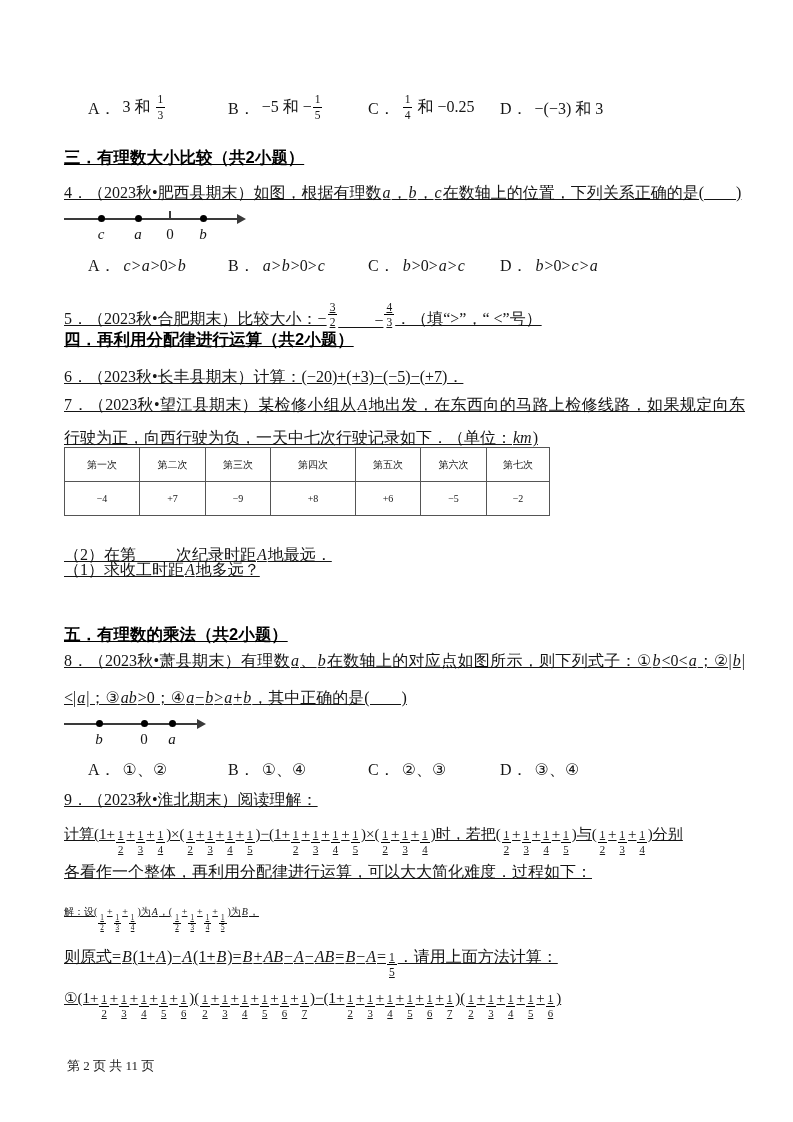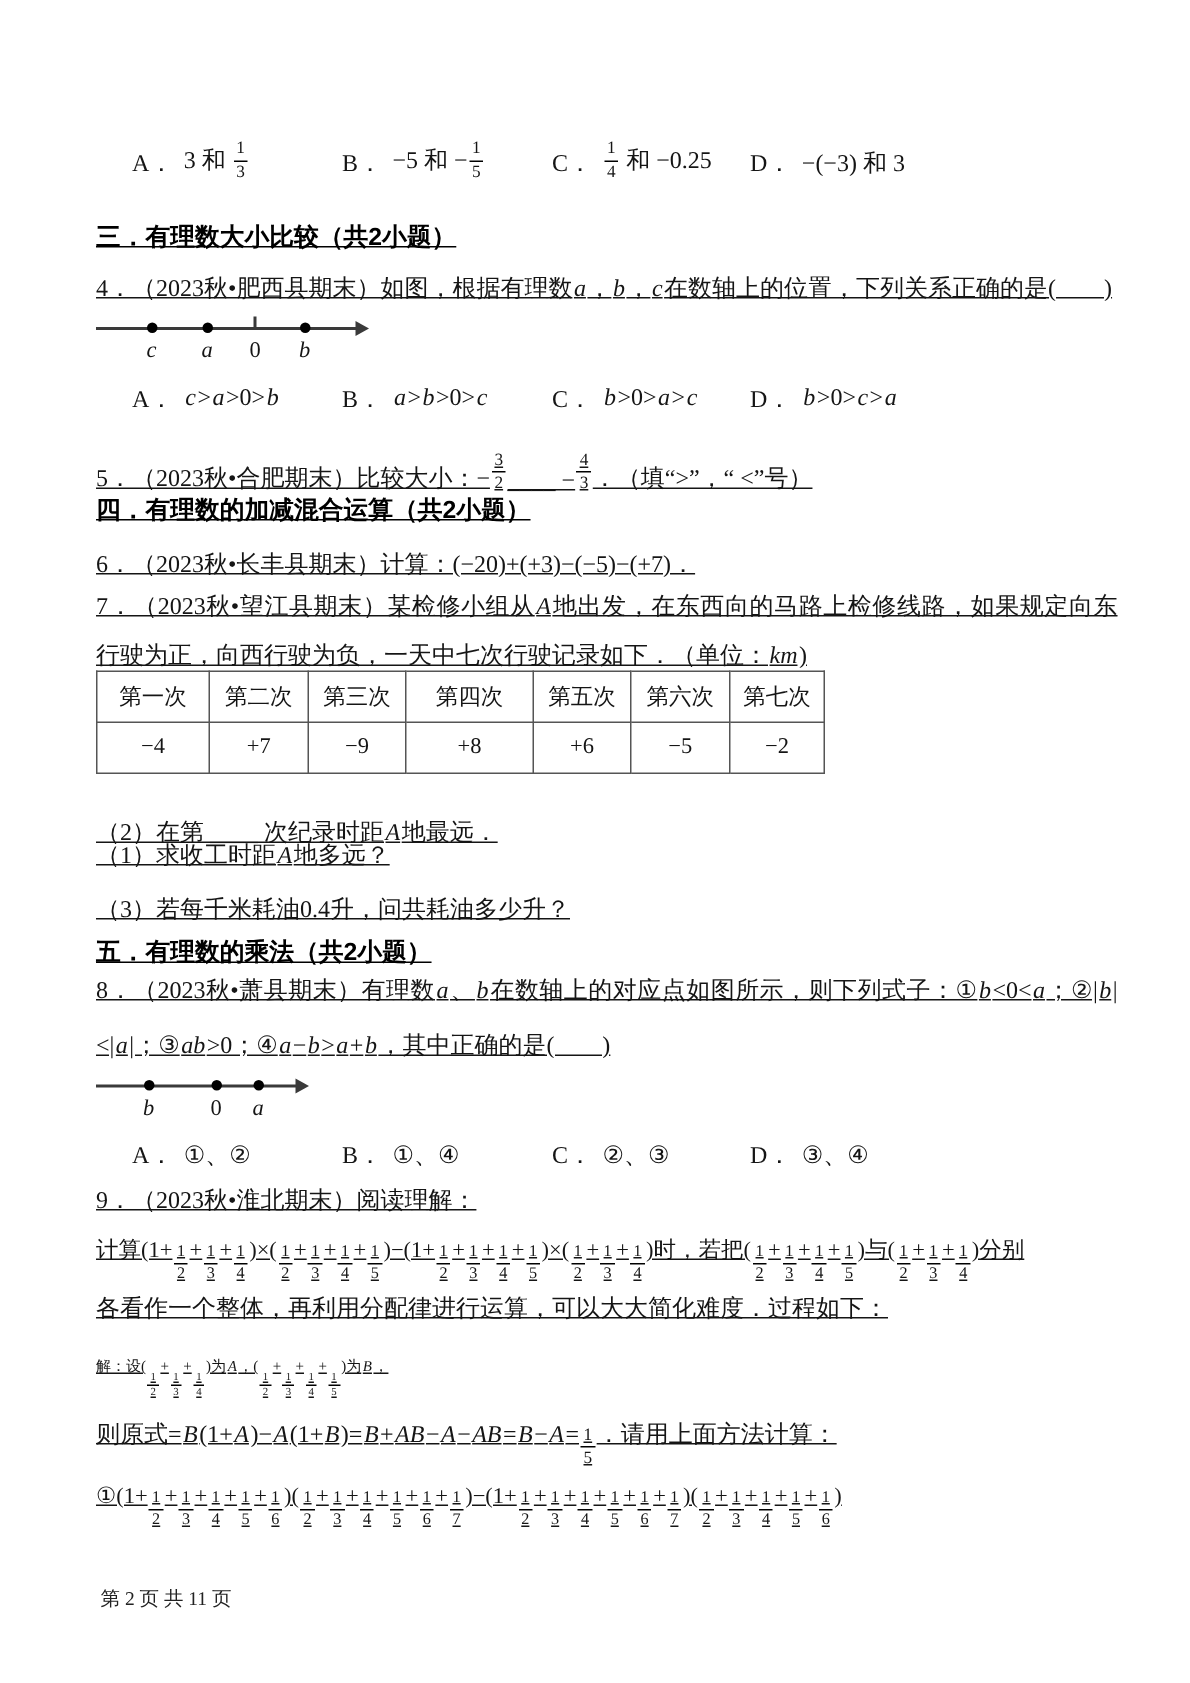--- a/index.html
+++ b/index.html
@@ -30,21 +30,21 @@
   
   .nl{position:absolute;left:64px;height:48px;width:300px;}
   .nl-axis{position:absolute;top:16px;height:2px;background:#3a3a3a;}
   .nl-arrow{position:absolute;top:12px;width:0;height:0;
             border-left:9px solid #3a3a3a;border-top:5px solid transparent;border-bottom:5px solid transparent;}
   .nl-dot{position:absolute;top:13px;width:7px;height:7px;border-radius:50%;background:#000;}
   .nl-tick{position:absolute;top:9px;width:2px;height:7px;background:#3a3a3a;}
   .nl-label{position:absolute;top:24px;transform:translateX(-50%);font-style:italic;font-size:15px;}
   
   #table7{position:absolute;left:64px;top:447px;border-collapse:collapse;table-layout:fixed;}
-  #table7 td{border:1px solid #555;text-align:center;font-size:15px;height:33px;padding:0;}
+  #table7 td{border:1px solid #555;text-align:center;font-size:10px;height:33px;padding:0;}
   
   .formula{white-space:nowrap;font-size:15px;line-height:46px;}
   .f-tall{height:46px;display:flex;align-items:flex-end;}
   #footer{position:absolute;left:67px;top:1057px;font-size:13px;color:#222;}
 </style>
 </head>
 <body>
 
 <div id="page">
 
@@ -113,21 +113,21 @@
   </div>
 
   <div class="abs f-tall" style="top:284px">5．（2023秋•合肥期末）比较大小：−<span class="frac">
         <span class="fn">3</span>
         <span class="fd">2</span>
       </span> ____ −<span class="frac">
         <span class="fn">4</span>
         <span class="fd">3</span>
       </span>．（填“&gt;”，“ &lt;”号）</div>
 
-  <div class="abs sechead" style="top:329px">四．有理数的加减混合运算（共2小题）</div>
+  <div class="abs sechead" style="top:329px">四．再利用分配律进行运算（共2小题）</div>
 
   <div class="abs stem" style="top:360px">6．（2023秋•长丰县期末）计算：(−20)+(+3)−(−5)−(+7)．</div>
 
   <div class="abs stem" style="top:388px">7．（2023秋•望江县期末）某检修小组从<i class="var">A</i>地出发，在东西向的马路上检修线路，如果规定向东行驶为正，向西行驶为负，一天中七次行驶记录如下．（单位：<i class="var">km</i>)</div>
 
   <table id="table7">
     <tbody>
         <tr>
       <td style="width:74px">第一次</td>
       <td style="width:65px">第二次</td>
@@ -144,21 +144,20 @@
       <td>+8</td>
       <td>+6</td>
       <td>−5</td>
       <td>−2</td>
     </tr>
   </tbody>
     </table>
 
   <div class="abs" style="top:560px">（1）求收工时距<i class="var">A</i>地多远？</div>
   <div class="abs" style="top:545px">（2）在第 ____ 次纪录时距<i class="var">A</i>地最远．</div>
-  <div class="abs" style="top:596px">（3）若每千米耗油0.4升，问共耗油多少升？</div>
 
   <div class="abs sechead" style="top:624px">五．有理数的乘法（共2小题）</div>
 
   <div class="abs stem" style="top:642px;line-height:37px">8．（2023秋•萧县期末）有理数<i class="var">a</i>、<i class="var">b</i>在数轴上的对应点如图所示，则下列式子：①<i class="var">b</i>&lt;0&lt;<i class="var">a</i>；②|<i class="var">b</i>|&lt;|<i class="var">a</i>|；③<i class="var">ab</i>&gt;0；④<i class="var">a</i>−<i class="var">b</i>&gt;<i class="var">a</i>+<i class="var">b</i>，其中正确的是(　　)</div>
 
   <div class="nl" style="top:707px">
     <div class="nl-axis" style="left:0;width:136px"></div>
     <div class="nl-arrow" style="left:133px"></div>
     <span class="nl-dot" style="left:32px"></span>
     <span class="nl-dot" style="left:77px"></span>

